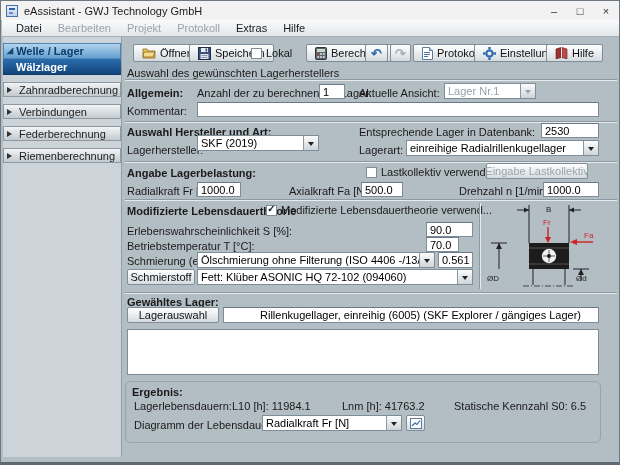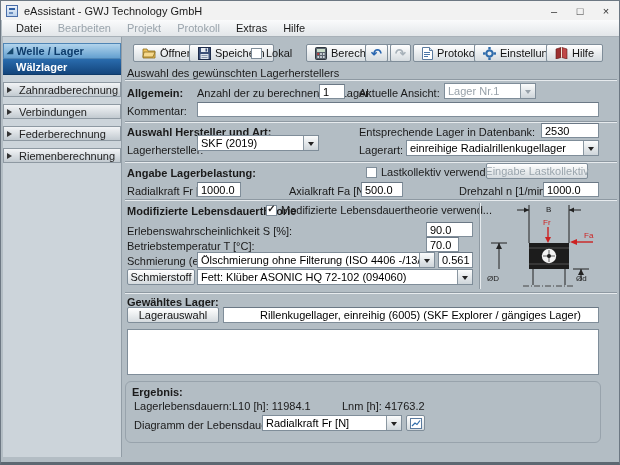--- a/index.html
+++ b/index.html
@@ -333,20 +333,23 @@
 
     <div class="groupbox" style="left:2px; top:344px; width:476px; height:62px;">
       <div class="lbl bold" style="left:6px; top:4px;">Ergebnis:</div>
       <div class="lbl" style="left:8px; top:18px;">Lagerlebensdauern:</div>
       <div class="lbl" style="left:106px; top:18px;">
         <span>L10 [h]:</span>&nbsp;<span>11984.1</span>
       </div>
       <div class="lbl" style="left:216px; top:18px;">
         <span>Lnm [h]:</span>&nbsp;<span>41763.2</span>
       </div>
+      <div class="lbl" style="left:328px; top:18px;">
+        <span>Statische Kennzahl S0:</span>&nbsp;<span>6.5</span>
+      </div>
       <div class="lbl" style="left:8px; top:37px;">Diagramm der Lebensdauer über</div>
       <div class="combo" style="left:136px; top:33px; width:140px;">
         <div class="ctxt">Radialkraft Fr [N]</div>
         <div class="carr">
             <div class="dtri"></div>
           </div>
       </div>
       <button class="btn small" style="position:absolute; left:280px; top:33px; width:19px; padding:0;">
         <span class="ico">
           <svg width="12" height="11" viewBox="0 0 12 11">

